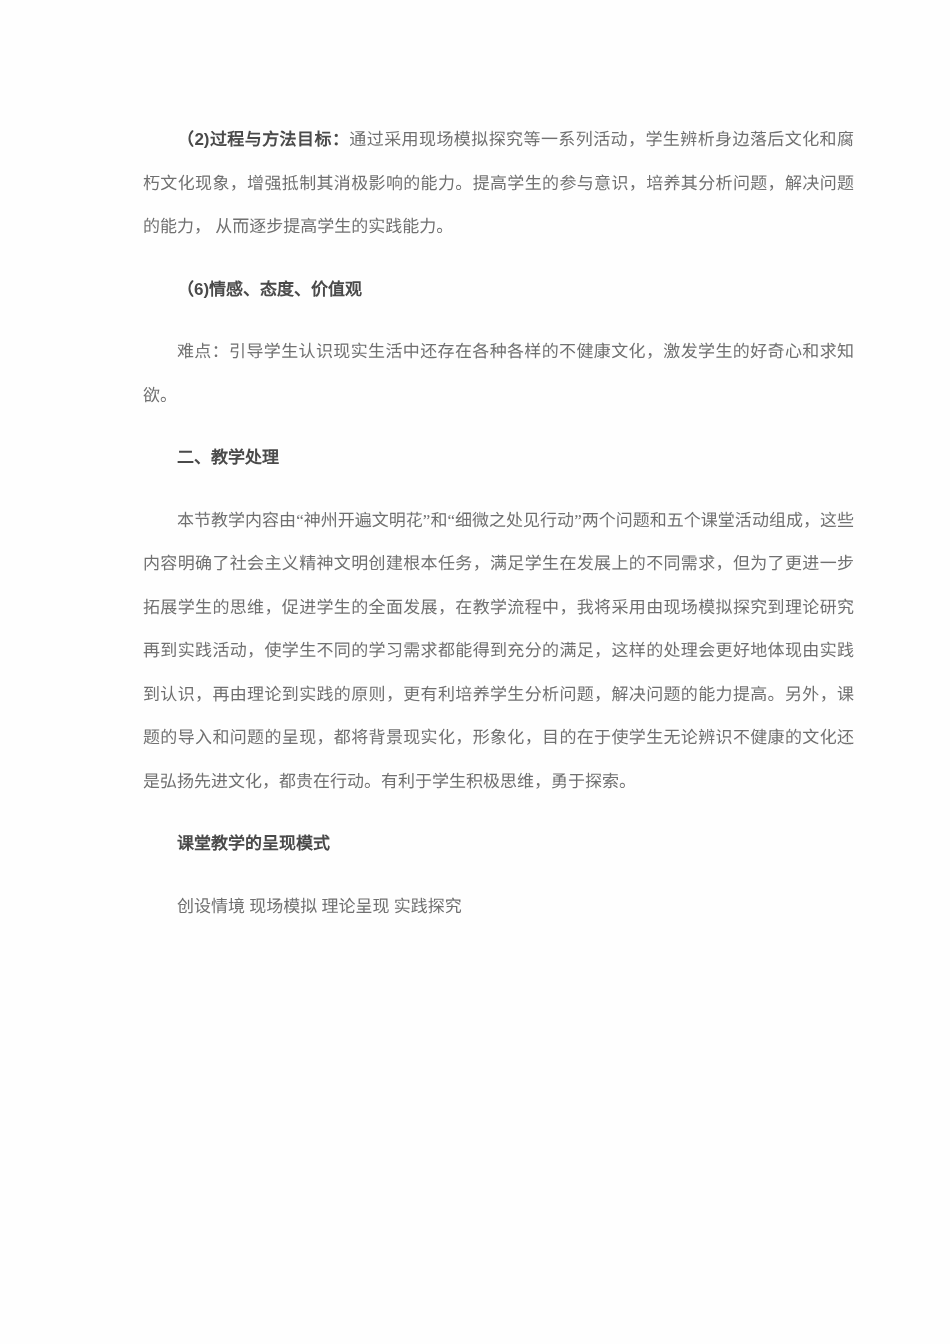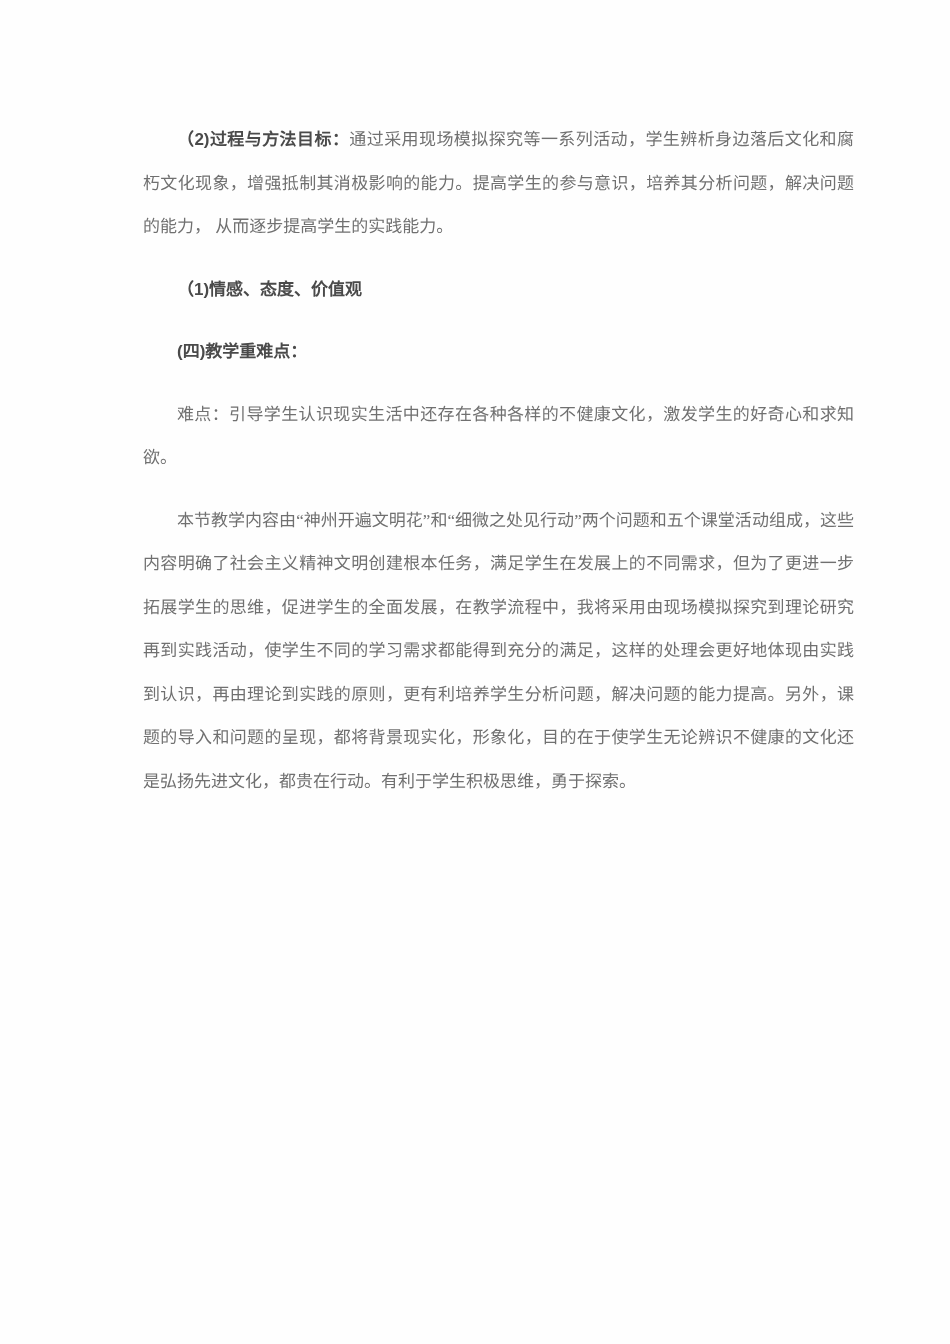--- a/index.html
+++ b/index.html
@@ -43,26 +43,28 @@
     font-family: "Liberation Sans", sans-serif;
   }
 </style>
 </head>
 <body>
 
 <div class="page">
 
   <p class="block para"><span class="lead">（2)过程与方法目标：</span><span>通过采用现场模拟探究等一系列活动，学生辨析身边落后文化和腐朽文化现象，增强抵制其消极影响的能力。提高学生的参与意识，培养其分析问题，解决问题的能力， 从而逐步提高学生的实践能力。</span></p>
 
-  <p class="block heading">（1)情感、态度、价值观</p>
+  <p class="block heading">（6)情感、态度、价值观</p>
 
 
-  <p class="block heading">(四)教学重难点：</p>
 
 
   <p class="block para">难点：引导学生认识现实生活中还存在各种各样的不健康文化，激发学生的好奇心和求知欲。</p>
 
+  <p class="block heading">二、教学处理</p>
 
   <p class="block para">本节教学内容由“神州开遍文明花”和“细微之处见行动”两个问题和五个课堂活动组成，这些内容明确了社会主义精神文明创建根本任务，满足学生在发展上的不同需求，但为了更进一步拓展学生的思维，促进学生的全面发展，在教学流程中，我将采用由现场模拟探究到理论研究再到实践活动，使学生不同的学习需求都能得到充分的满足，这样的处理会更好地体现由实践到认识，再由理论到实践的原则，更有利培养学生分析问题，解决问题的能力提高。另外，课题的导入和问题的呈现，都将背景现实化，形象化，目的在于使学生无论辨识不健康的文化还是弘扬先进文化，都贵在行动。有利于学生积极思维，勇于探索。</p>
 
+  <p class="block heading">课堂教学的呈现模式</p>
 
+  <p class="block para">创设情境 现场模拟 理论呈现 实践探究</p>
 
 </div>
 
 </body></html>

